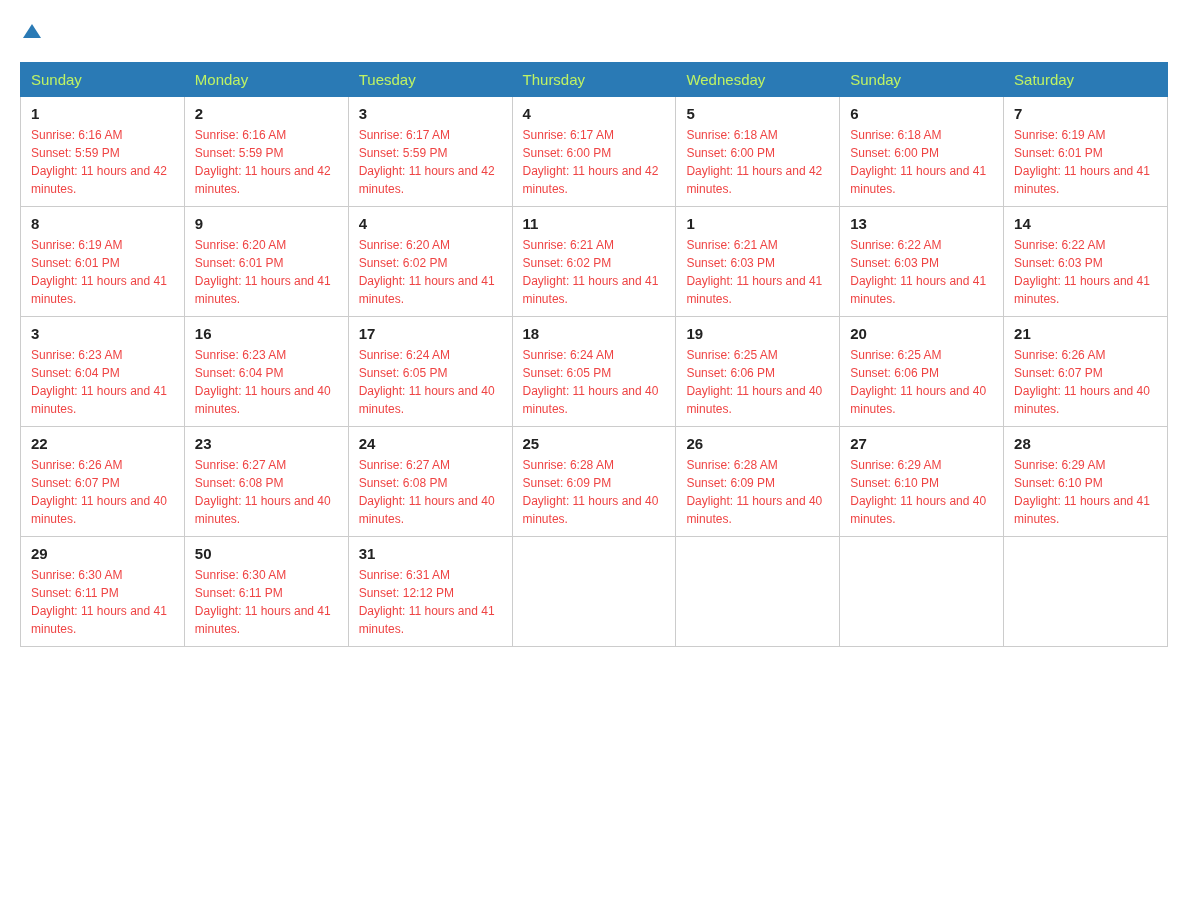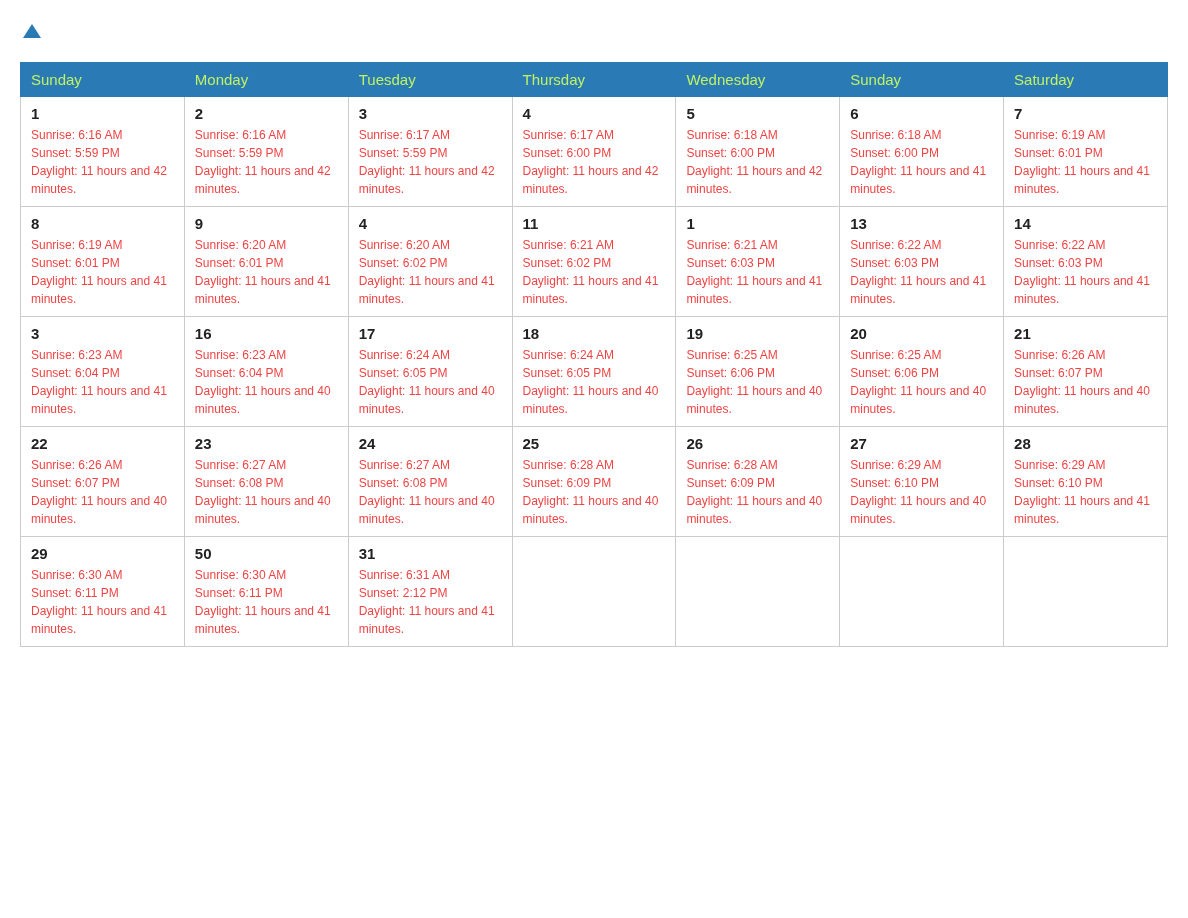--- a/index.html
+++ b/index.html
@@ -354,21 +354,21 @@
         <div class="day-info">
           <span>Sunrise: 6:30 AM</span><br>
           <span>Sunset: 6:11 PM</span><br>
           <span>Daylight: 11 hours and 41 minutes.</span>
         </div>
       </td>
         <td>
         <span class="day-number">31</span>
         <div class="day-info">
           <span>Sunrise: 6:31 AM</span><br>
-          <span>Sunset: 2:12 PM</span><br>
+          <span>Sunset: 12:12 PM</span><br>
           <span>Daylight: 11 hours and 41 minutes.</span>
         </div>
       </td>
         <td class="empty-cell"></td>
         <td class="empty-cell"></td>
         <td class="empty-cell"></td>
         <td class="empty-cell"></td>
       </tr>
     </tbody>
 </table>

